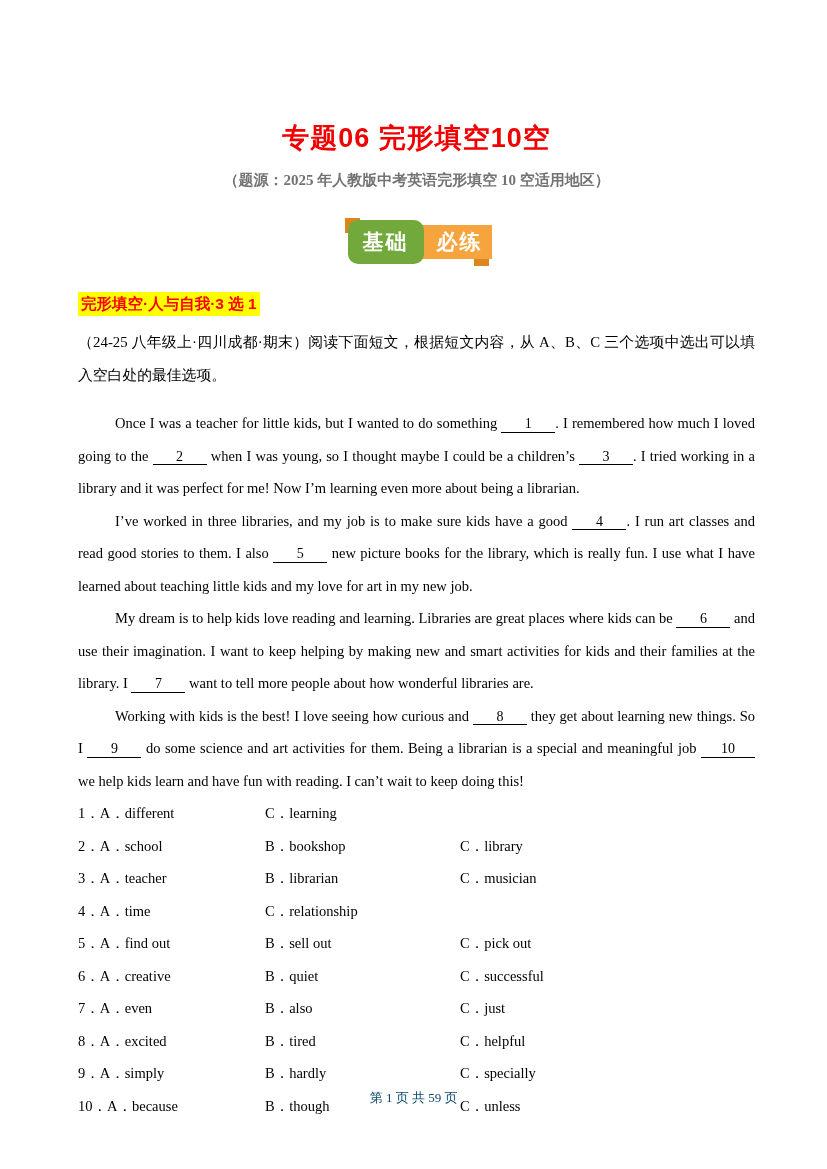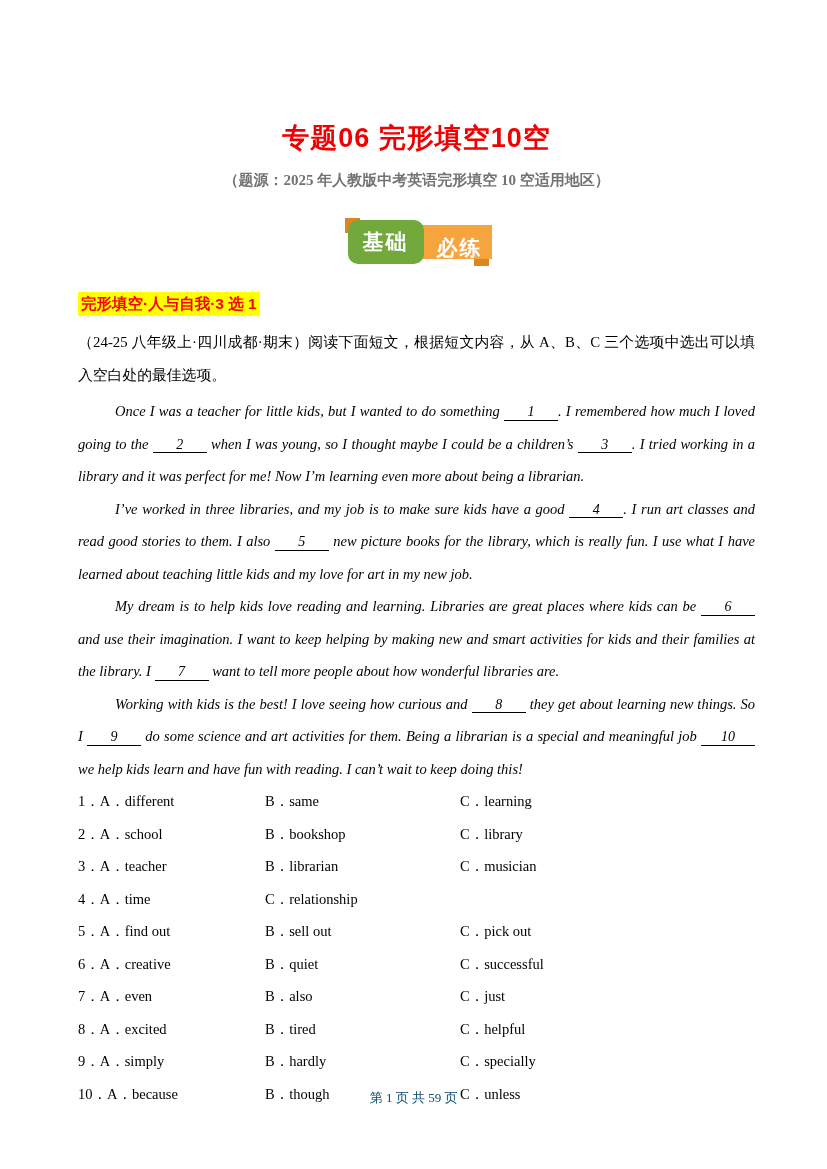--- a/index.html
+++ b/index.html
@@ -85,21 +85,21 @@
     color: #fff;
     font-family: "Liberation Sans", "DejaVu Sans", sans-serif;
     font-weight: bold;
     font-size: 21px;
     letter-spacing: 2px;
   }
   .badge-right {
     position: absolute;
     left: 86px;
     right: 0;
-    top: 13px;
+    top: 7px;
     height: 34px;
     z-index: 2;
     display: flex;
     align-items: center;
     justify-content: center;
     color: #fff;
     font-family: "Liberation Sans", "DejaVu Sans", sans-serif;
     font-weight: bold;
     font-size: 21px;
     letter-spacing: 2px;
@@ -116,21 +116,21 @@
     font-weight: bold;
     font-size: 15.5px;
     padding: 1px 3px;
   }
   .intro {
     margin: 10px 0 0 0;
     font-size: 14.8px;
     line-height: 32.5px;
     text-align: justify;
   }
-  .passage { margin-top: 4px; font-style: italic; }
+  .passage { margin-top: 16px; }
   .para {
     margin: 0;
     text-indent: 37px;
     font-size: 14.5px;
     line-height: 32.5px;
     text-align: justify;
   }
   .blank {
     display: inline-block;
     min-width: 46px;
@@ -189,21 +189,20 @@
   <div class="passage">
       <p class="para">Once I was a teacher for little kids, but I wanted to do something <span class="blank"><span class="blank-num">1</span></span>. I remembered how much I loved going to the <span class="blank"><span class="blank-num">2</span></span> when I was young, so I thought maybe I could be a children’s <span class="blank"><span class="blank-num">3</span></span>. I tried working in a library and it was perfect for me! Now I’m learning even more about being a librarian.</p>
       <p class="para">I’ve worked in three libraries, and my job is to make sure kids have a good <span class="blank"><span class="blank-num">4</span></span>. I run art classes and read good stories to them. I also <span class="blank"><span class="blank-num">5</span></span> new picture books for the library, which is really fun. I use what I have learned about teaching little kids and my love for art in my new job.</p>
       <p class="para">My dream is to help kids love reading and learning. Libraries are great places where kids can be <span class="blank"><span class="blank-num">6</span></span> and use their imagination. I want to keep helping by making new and smart activities for kids and their families at the library. I <span class="blank"><span class="blank-num">7</span></span> want to tell more people about how wonderful libraries are.</p>
       <p class="para">Working with kids is the best! I love seeing how curious and <span class="blank"><span class="blank-num">8</span></span> they get about learning new things. So I <span class="blank"><span class="blank-num">9</span></span> do some science and art activities for them. Being a librarian is a special and meaningful job <span class="blank"><span class="blank-num">10</span></span> we help kids learn and have fun with reading. I can’t wait to keep doing this!</p>
     </div>
 
   <div class="options">
       <div class="opt-row">
         <div class="opt-cell">1．A．different</div>
-        <div class="opt-cell">B．same</div>
         <div class="opt-cell">C．learning</div>
       </div>
       <div class="opt-row">
         <div class="opt-cell">2．A．school</div>
         <div class="opt-cell">B．bookshop</div>
         <div class="opt-cell">C．library</div>
       </div>
       <div class="opt-row">
         <div class="opt-cell">3．A．teacher</div>
         <div class="opt-cell">B．librarian</div>

